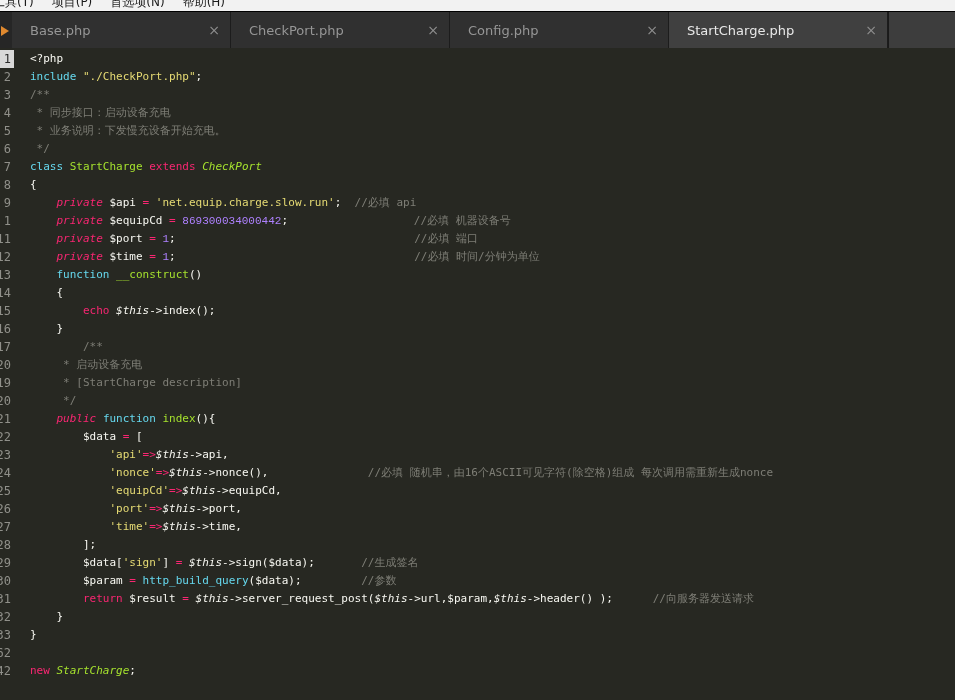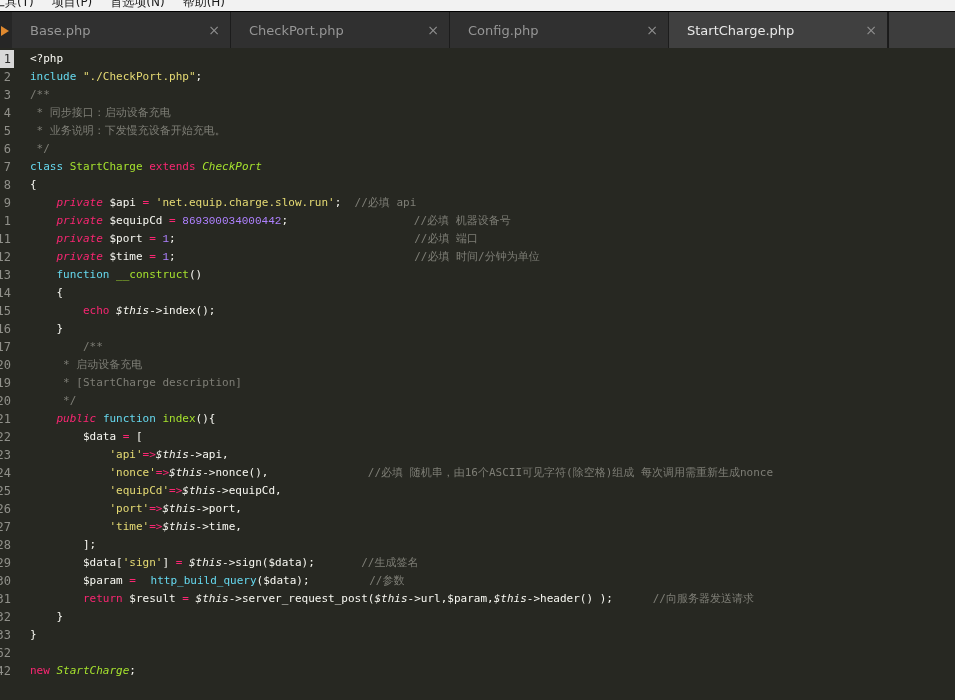--- a/index.html
+++ b/index.html
@@ -64,21 +64,21 @@
   .code {
     flex:1 1 auto; padding:2px 0 0 16px; white-space:pre;
     font-size:11px; overflow:hidden;
   }
   .code-line { height:18px; line-height:18px; }
 
   .tk-p  { color:var(--fg,#f8f8f2); }
   .tk-r  { color:var(--keyword,#f92672); }
   .tk-ri { color:var(--keyword,#f92672); font-style:italic; }
   .tk-c  { color:var(--type,#66d9ef); }
-  .tk-cf { color:var(--type,#66d9ef);margin-left:8px; }
+  .tk-cf { color:var(--type,#66d9ef); }
   .tk-g  { color:var(--func,#a6e22e); }
   .tk-gi { color:var(--func,#a6e22e); font-style:italic; }
   .tk-s  { color:var(--string,#e6db74); }
   .tk-n  { color:var(--number,#ae81ff);font-family:Liberation Mono, monospace; }
   .tk-cm { color:var(--comment,#7e7e76); }
   .tk-th { color:var(--fg,#f8f8f2); font-style:italic; }
 </style>
 </head>
 <body>
 

